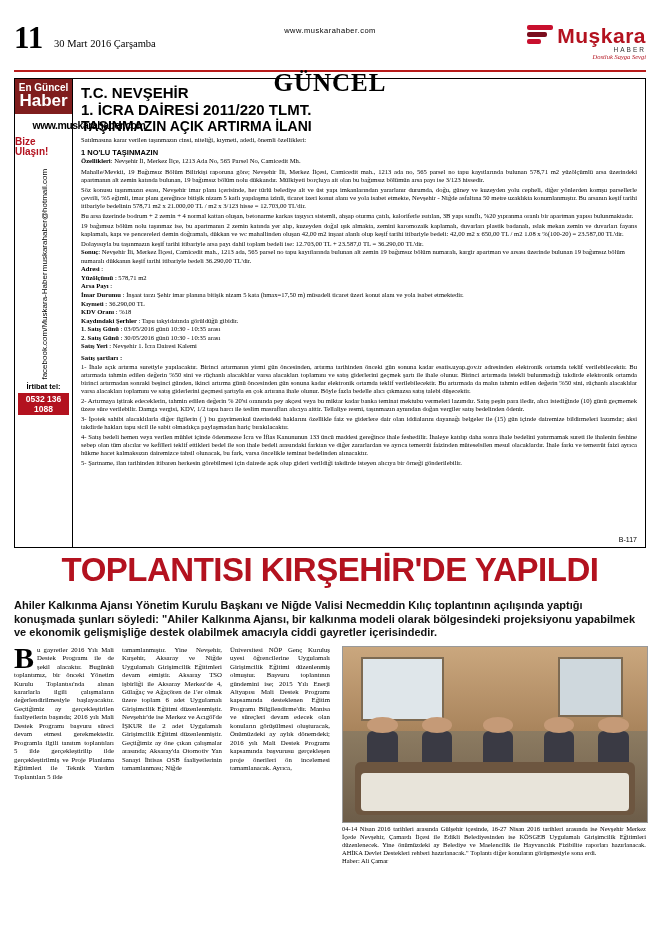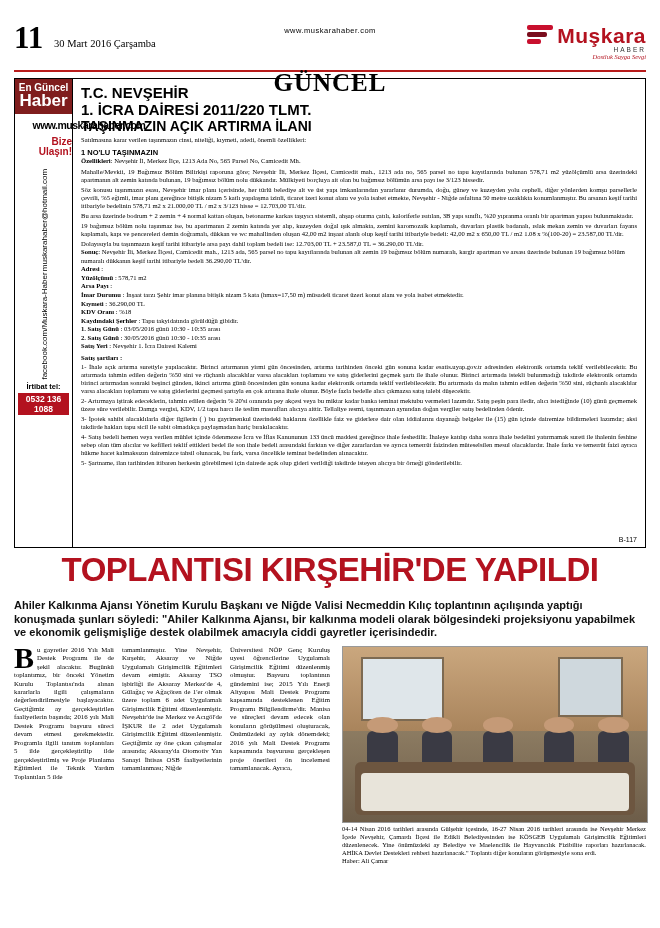--- a/index.html
+++ b/index.html
@@ -29,21 +29,21 @@
   .brand-sub{font-size:6.5px;font-family:"Liberation Sans",sans-serif;letter-spacing:2px;color:#333;text-align:right;margin-top:-2px;}
   .brand-slogan{font-size:6.5px;font-family:"Liberation Serif",serif;font-style:italic;color:#b3121f;text-align:right;}
 
   
   .ad{position:relative;margin-top:6px;border:1px solid #000;height:470px;box-sizing:border-box;}
   .ad-left{position:absolute;left:0;top:0;width:58px;height:100%;border-right:1px solid #000;box-sizing:border-box;}
   .badge{background:#7f1d1d;color:#fff;text-align:center;padding:3px 0 5px;}
   .badge .l1{font-size:10px;font-family:"Liberation Sans",sans-serif;font-weight:bold;}
   .badge .l2{font-size:17px;font-family:"Liberation Sans",sans-serif;font-weight:bold;line-height:.95;}
   .vert-url{margin:6px auto 0;width:22px;text-align:center;font-family:"Liberation Sans",sans-serif;font-weight:bold;font-size:10.5px;line-height:1.02;letter-spacing:-.5px;}
-  .bize{margin-top:6px;text-align:right;font-family:"Liberation Sans",sans-serif;font-weight:bold;font-size:10px;color:#b3121f;line-height:1.05;}
+  .bize{margin-top:6px;text-align:left;font-family:"Liberation Sans",sans-serif;font-weight:bold;font-size:10px;color:#b3121f;line-height:1.05;}
   .vmail{margin-top:6px;height:112px;position:relative;}
   .vmail span{position:absolute;left:50%;top:50%;transform:translate(-50%,-50%) rotate(-90deg);white-space:nowrap;font-family:"Liberation Sans",sans-serif;font-size:8px;}
   .vfb{margin-top:2px;height:96px;position:relative;}
   .vfb span{position:absolute;left:50%;top:50%;transform:translate(-50%,-50%) rotate(-90deg);white-space:nowrap;font-family:"Liberation Sans",sans-serif;font-size:8px;}
   .irtibat{text-align:center;font-family:"Liberation Sans",sans-serif;font-size:7.5px;font-weight:bold;margin-top:8px;}
   .phone{margin:2px 3px 0;background:#b3121f;color:#fff;text-align:center;font-family:"Liberation Sans",sans-serif;font-size:8.5px;font-weight:bold;padding:1px 0;}
 
   .ad-body{position:absolute;left:58px;right:0;top:0;bottom:0;padding:6px 8px 4px 8px;box-sizing:border-box;}
   .ad-title{text-align:left;font-family:"Liberation Sans",sans-serif;font-weight:bold;line-height:1.12;}
   .ad-title .t1{font-size:15px;}

